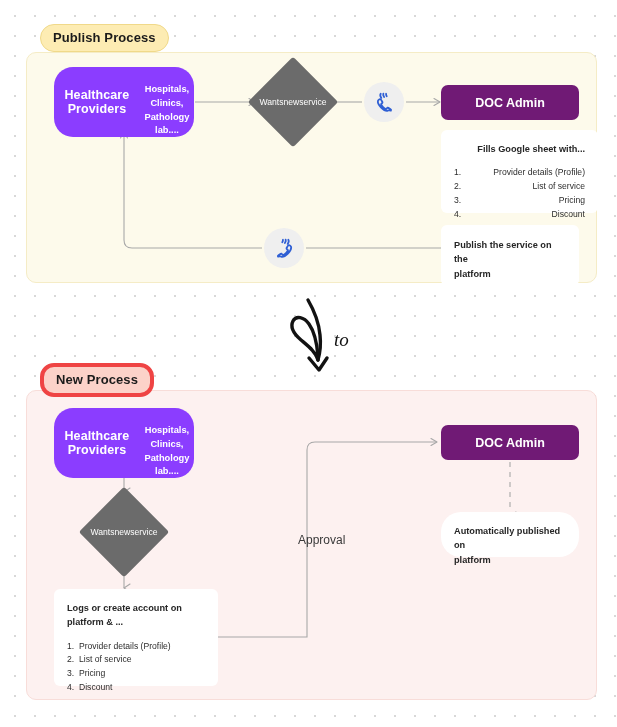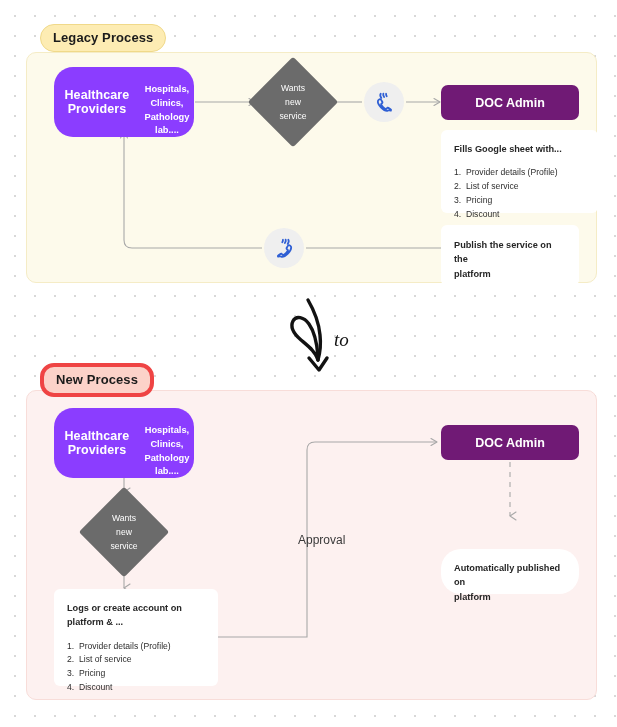--- a/index.html
+++ b/index.html
@@ -51,21 +51,21 @@
     display:flex; align-items:center; justify-content:center;
     font-size:12.5px; font-weight:bold;
   }
 
   .diamond-wrap { position:absolute; }
   .diamond {
     position:absolute; inset:0; background:#6b6b6b;
     transform:rotate(45deg); border-radius:3px;
   }
   .diamond-label {
-    position:absolute; inset:0; display:flex; flex-direction:column;
+    position:absolute; inset:0; display:flex; flex-direction:row;
     align-items:center; justify-content:center;
     color:#fff; font-size:8.6px; line-height:1.65; text-align:center;
     z-index:2; white-space:nowrap;
   }
 
   .phone {
     position:absolute; width:40px; height:40px; border-radius:50%;
     background:#efefef; display:flex; align-items:center; justify-content:center;
   }
   .phone svg { display:block; }
@@ -93,21 +93,21 @@
   }
 
   .scribble { position:absolute; left:278px; top:296px; width:90px; height:78px; }
 </style>
 </head>
 <body>
 
 <div class="canvas">
 
   <div class="panel panel-legacy"></div>
-  <div class="badge badge-legacy">Legacy Process</div>
+  <div class="badge badge-legacy">Publish Process</div>
 
   <svg class="wires" width="617" height="727" viewBox="0 0 617 727">
     <defs>
       <marker id="ah" markerWidth="9" markerHeight="9" refX="7" refY="4.5" orient="auto" markerUnits="userSpaceOnUse">
         <path d="M1,1 L7,4.5 L1,8" fill="none" stroke="#a8a8a8" stroke-width="1.1" stroke-linecap="round" stroke-linejoin="round"></path>
       </marker>
     </defs>
 
     <line x1="195" y1="102" x2="255" y2="102" stroke="#a8a8a8" stroke-width="1.1" marker-end="url(#ah)"></line>
 
@@ -147,21 +147,21 @@
       <path d="M8.7,7.2C7.6,5.6,7.3,3.9,8,2.8"></path>
       <path d="M11.6,6.2c-0.9-1.3-1.2-2.6-0.8-3.5"></path>
       <path d="M14.3,5.4c-0.6-0.9-0.8-1.8-0.6-2.5"></path>
     </svg>
   </div>
 
   <div class="node admin" style="left:441px; top:85px; width:138px; height:35px;">
     <span>DOC Admin</span>
   </div>
 
-  <div class="note" style="left:441px; top:130px; width:157px; height:83px;">
+  <div class="note" style="left:441px; top:130px; width:157px; height:83px;text-align:right;">
     <div class="note-head">Fills Google sheet with...</div>
     <ol>
       <li>
         <span class="num">1.</span>
         <span>Provider details (Profile)</span>
       </li>
       <li>
         <span class="num">2.</span>
         <span>List of service</span>
       </li>
@@ -271,20 +271,20 @@
         <span class="num">4.</span>
         <span>Discount</span>
       </li>
     </ol>
   </div>
 
   <div class="node admin" style="left:441px; top:425px; width:138px; height:35px;">
     <span>DOC Admin</span>
   </div>
 
-  <div class="note" style="left:441px; top:549px; width:138px; height:45px; padding-top:12px;border-radius:20px;">
+  <div class="note" style="left:441px; top:512px; width:138px; height:45px; padding-top:12px;border-radius:20px;">
     <div class="note-head">
       <div>Automatically published on</div>
       <div>platform</div>
     </div>
   </div>
 
 </div>
 
 </body></html>

